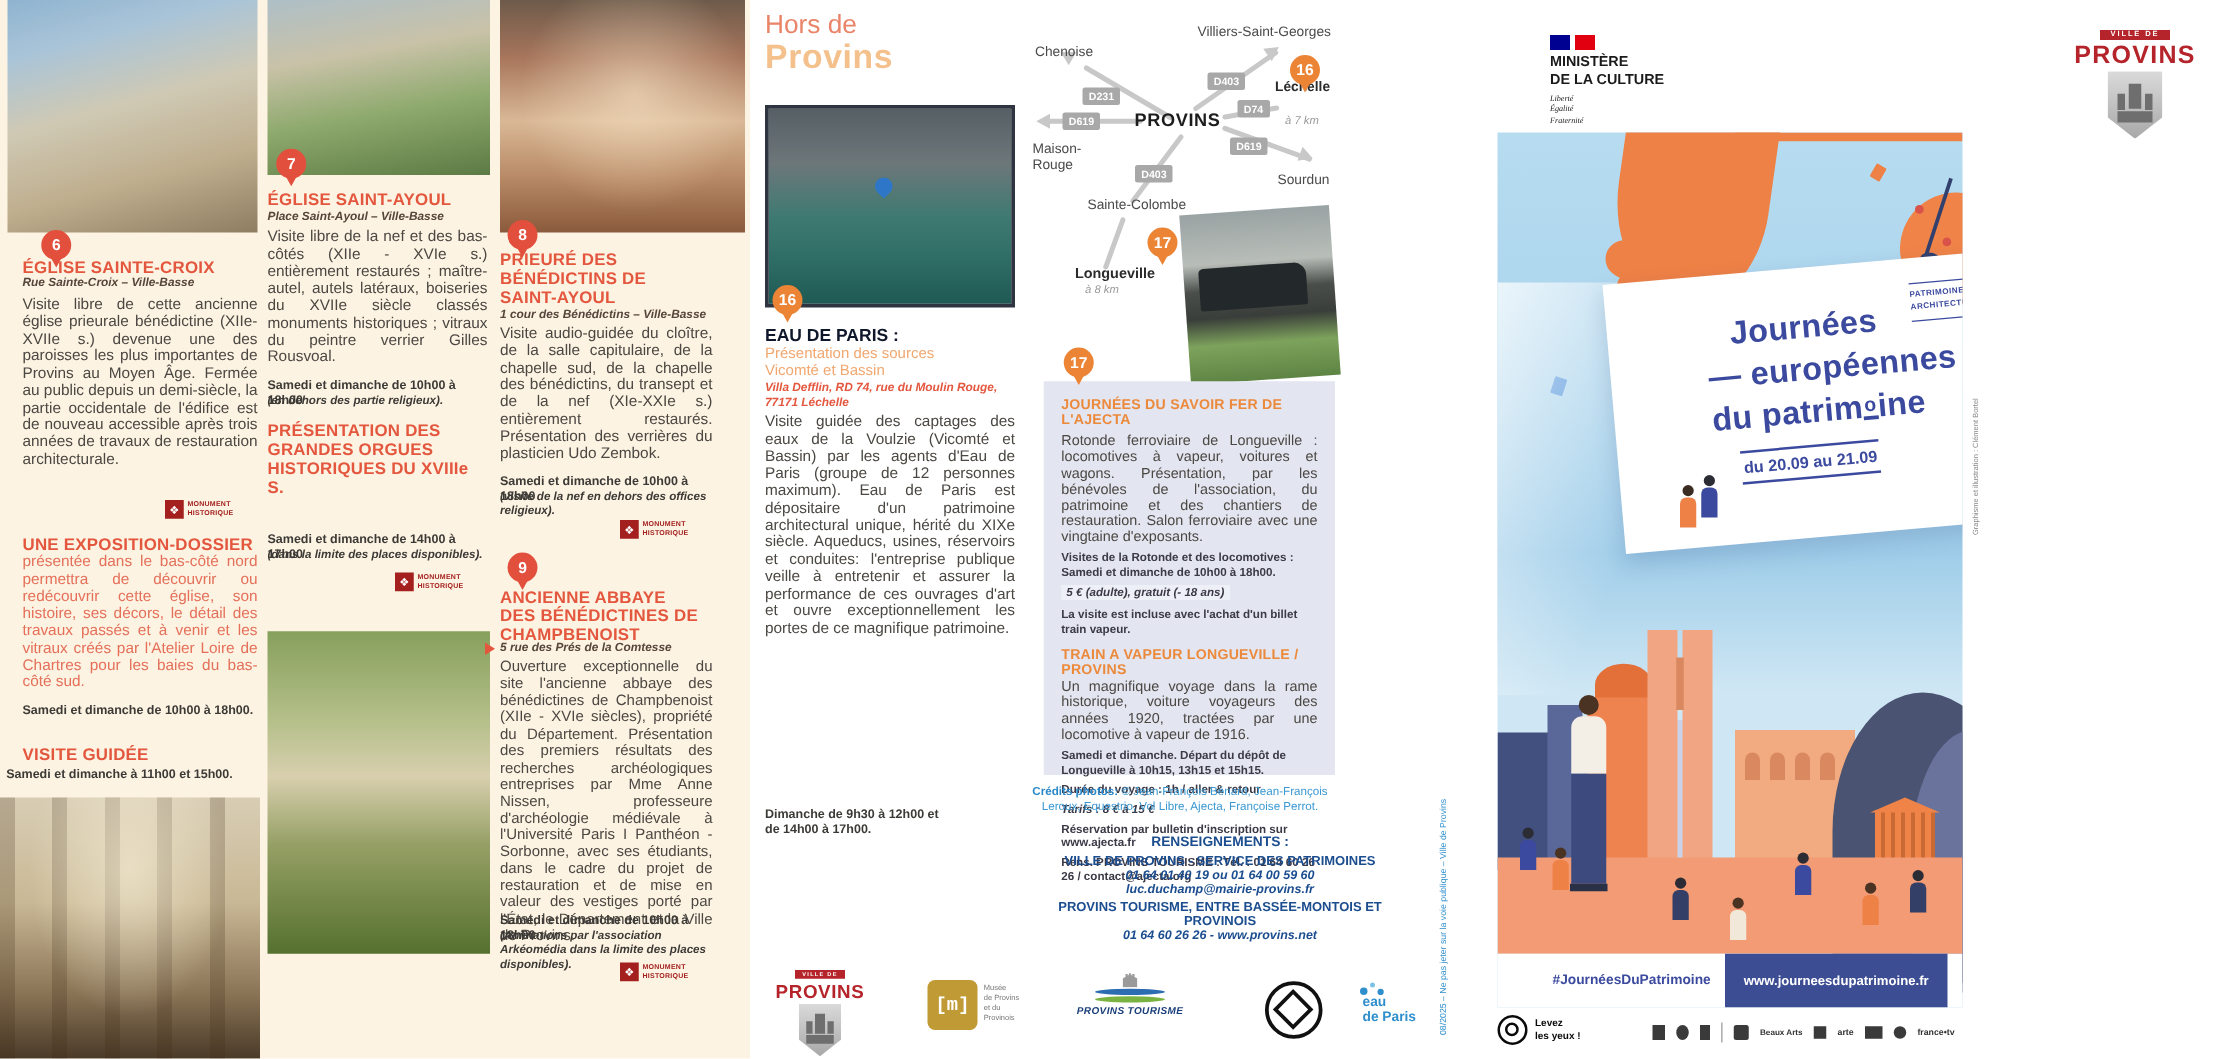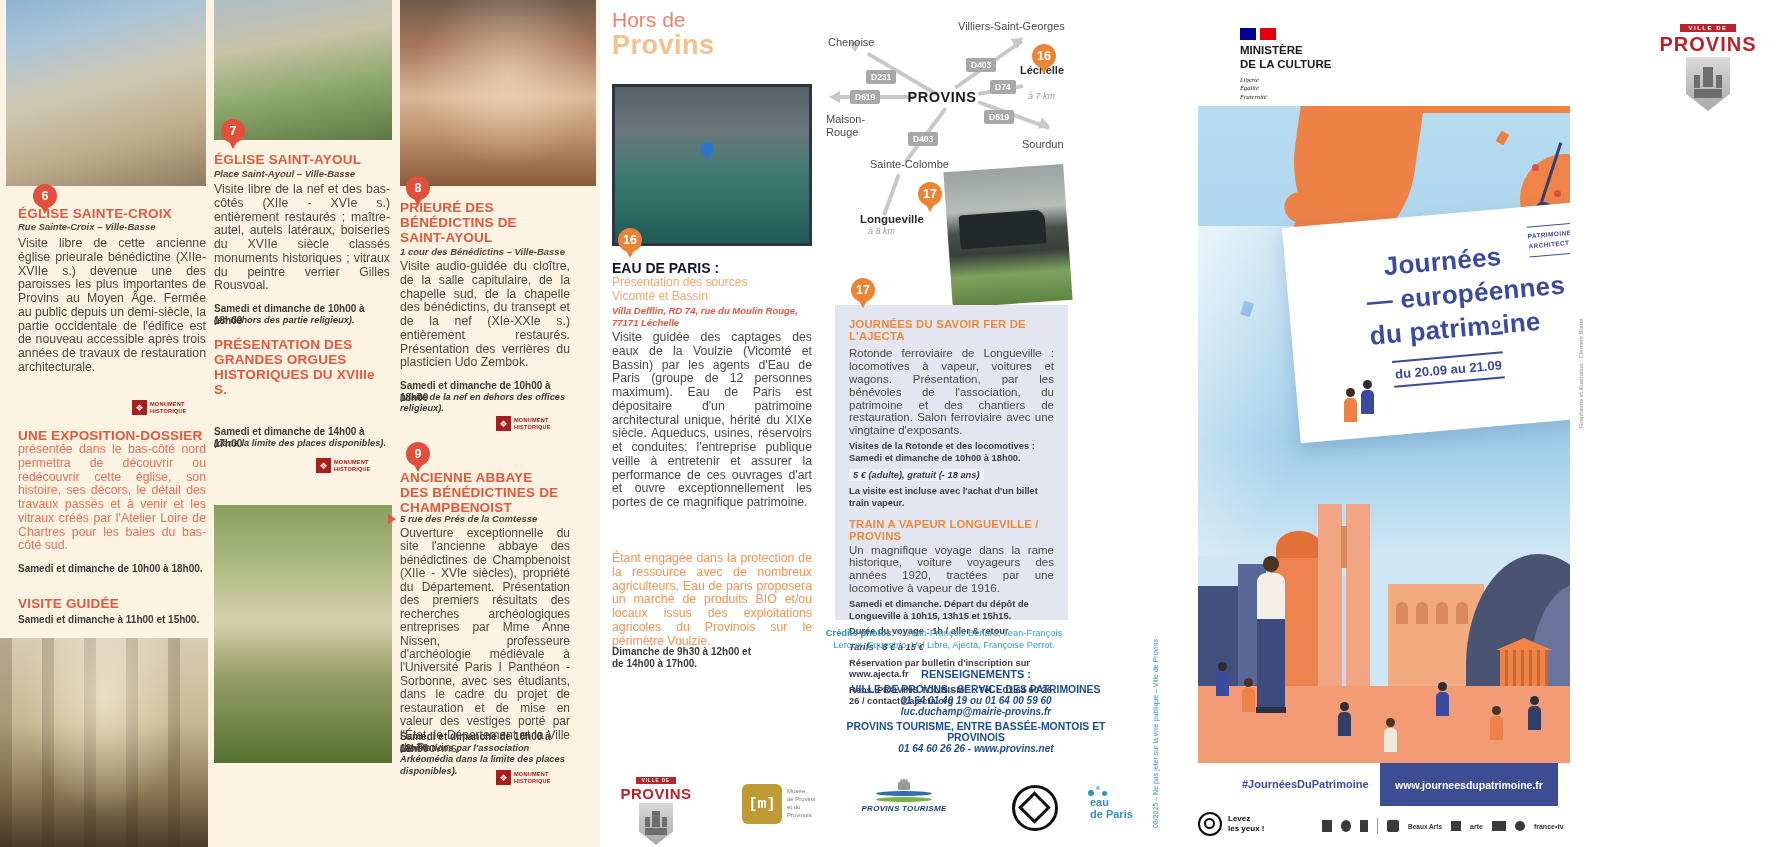--- a/index.html
+++ b/index.html
@@ -76,21 +76,21 @@
   <div class="abs body jtext" style="left:18px;top:237px;width:188px">Visite libre de cette ancienne église prieurale bénédictine (XIIe-XVIIe s.) devenue une des paroisses les plus importantes de Provins au Moyen Âge. Fermée au public depuis un demi-siècle, la partie occidentale de l'édifice est de nouveau accessible après trois années de travaux de restauration architecturale.</div>
   <div class="mh" style="left:132px;top:400px">
     <div class="mh-ic">❖</div>
     <div class="mh-tx pre">MONUMENT
 HISTORIQUE</div>
   </div>
   <div class="abs h" style="left:18px;top:428px;width:190px">UNE EXPOSITION-DOSSIER</div>
   <div class="abs body jtext coraltext" style="left:18px;top:443px;width:188px">présentée dans le bas-côté nord permettra de découvrir ou redécouvrir cette église, son histoire, ses décors, le détail des travaux passés et à venir et les vitraux créés par l'Atelier Loire de Chartres pour les baies du bas-côté sud.</div>
   <div class="abs sched" style="left:18px;top:563px;width:190px">Samedi et dimanche de 10h00 à 18h00.</div>
   <div class="abs h" style="left:18px;top:596px;width:190px">VISITE GUIDÉE</div>
-  <div class="abs sched" style="left:18px;top:614px;width:190px">Samedi et dimanche à 11h00 et 15h00.</div>
+  <div class="abs sched" style="left:5px;top:614px;width:190px">Samedi et dimanche à 11h00 et 15h00.</div>
   <div class="photo" style="left:0;top:638px;width:208px;height:209px;background:radial-gradient(ellipse at 50% 28%,rgba(255,248,225,.55),rgba(255,248,225,0) 55%),repeating-linear-gradient(90deg,rgba(60,40,20,.22) 0 12px,rgba(0,0,0,0) 12px 42px),linear-gradient(180deg,#d8cdb4 0%,#c9b895 40%,#8a7456 75%,#4a3a28 100%)"></div>
 
   <div class="photo" style="left:214px;top:0;width:178px;height:140px;background:linear-gradient(170deg,#aebfc7 0%,#c9c2a8 32%,#8faa6e 62%,#5c7a44 100%)"></div>
   <div class="pin red" style="left:221px;top:119px">
       <span>7</span>
     </div>
   <div class="abs h" style="left:214px;top:152px;width:178px">ÉGLISE SAINT-AYOUL</div>
   <div class="abs addr" style="left:214px;top:168px;width:178px">Place Saint-Ayoul – Ville-Basse</div>
   <div class="abs body jtext" style="left:214px;top:183px;width:176px">Visite libre de la nef et des bas-côtés (XIIe - XVIe s.) entièrement restaurés ; maître-autel, autels latéraux, boiseries du XVIIe siècle classés monuments historiques ; vitraux du peintre verrier Gilles Rousvoal.</div>
   <div class="abs sched" style="left:214px;top:303px;width:178px">Samedi et dimanche de 10h00 à 18h00</div>
@@ -140,21 +140,20 @@
   <div class="abs" style="left:700px;top:142px;width:14px;height:14px;background:#2e77c8;border-radius:50% 50% 50% 0;transform:rotate(-45deg)"></div>
   <div class="pin orange" style="left:618px;top:228px">
       <span>16</span>
     </div>
   <div class="abs" style="left:612px;top:260px;font-size:14px;font-weight:700;color:#0f172a">EAU DE PARIS :</div>
   <div class="abs pre" style="left:612px;top:276px;font-size:12px;color:#f2a76f;line-height:1.15">Présentation des sources
 Vicomté et Bassin</div>
   <div class="abs addr coral pre" style="left:612px;top:305px;width:200px">Villa Defflin, RD 74, rue du Moulin Rouge,
 77171 Léchelle</div>
   <div class="abs body jtext" style="left:612px;top:331px;width:200px">Visite guidée des captages des eaux de la Voulzie (Vicomté et Bassin) par les agents d'Eau de Paris (groupe de 12 personnes maximum). Eau de Paris est dépositaire d'un patrimoine architectural unique, hérité du XIXe siècle. Aqueducs, usines, réservoirs et conduites: l'entreprise publique veille à entretenir et assurer la performance de ces ouvrages d'art et ouvre exceptionnellement les portes de ce magnifique patrimoine.</div>
-  <div class="abs body jtext orangetext" style="left:612px;top:552px;width:200px">Étant engagée dans la protection de la ressource avec de nombreux agriculteurs, Eau de paris proposera un marché de produits BIO et/ou locaux issus des exploitations agricoles du Provinois sur le périmètre Voulzie.</div>
   <div class="abs sched pre" style="left:612px;top:646px;width:200px">Dimanche de 9h30 à 12h00 et
 de 14h00 à 17h00.</div>
 
   <div class="abs" style="left:616px;top:768px;width:80px;text-align:center">
     <div style="display:inline-block;background:#b5242b;color:#fff;font-size:4.5px;font-weight:700;letter-spacing:1px;padding:1px 6px">VILLE DE</div>
     <div style="font-size:15px;font-weight:800;color:#b5242b;letter-spacing:.5px;line-height:1">PROVINS</div>
     <div class="shield" style="width:34px;height:42px;margin:2px auto 0">
       <div style="position:absolute;left:13px;top:8px;width:8px;height:16px;background:#6e6e6e"></div>
       <div style="position:absolute;left:6px;top:14px;width:5px;height:10px;background:#6e6e6e"></div>
       <div style="position:absolute;left:23px;top:14px;width:5px;height:10px;background:#6e6e6e"></div>

